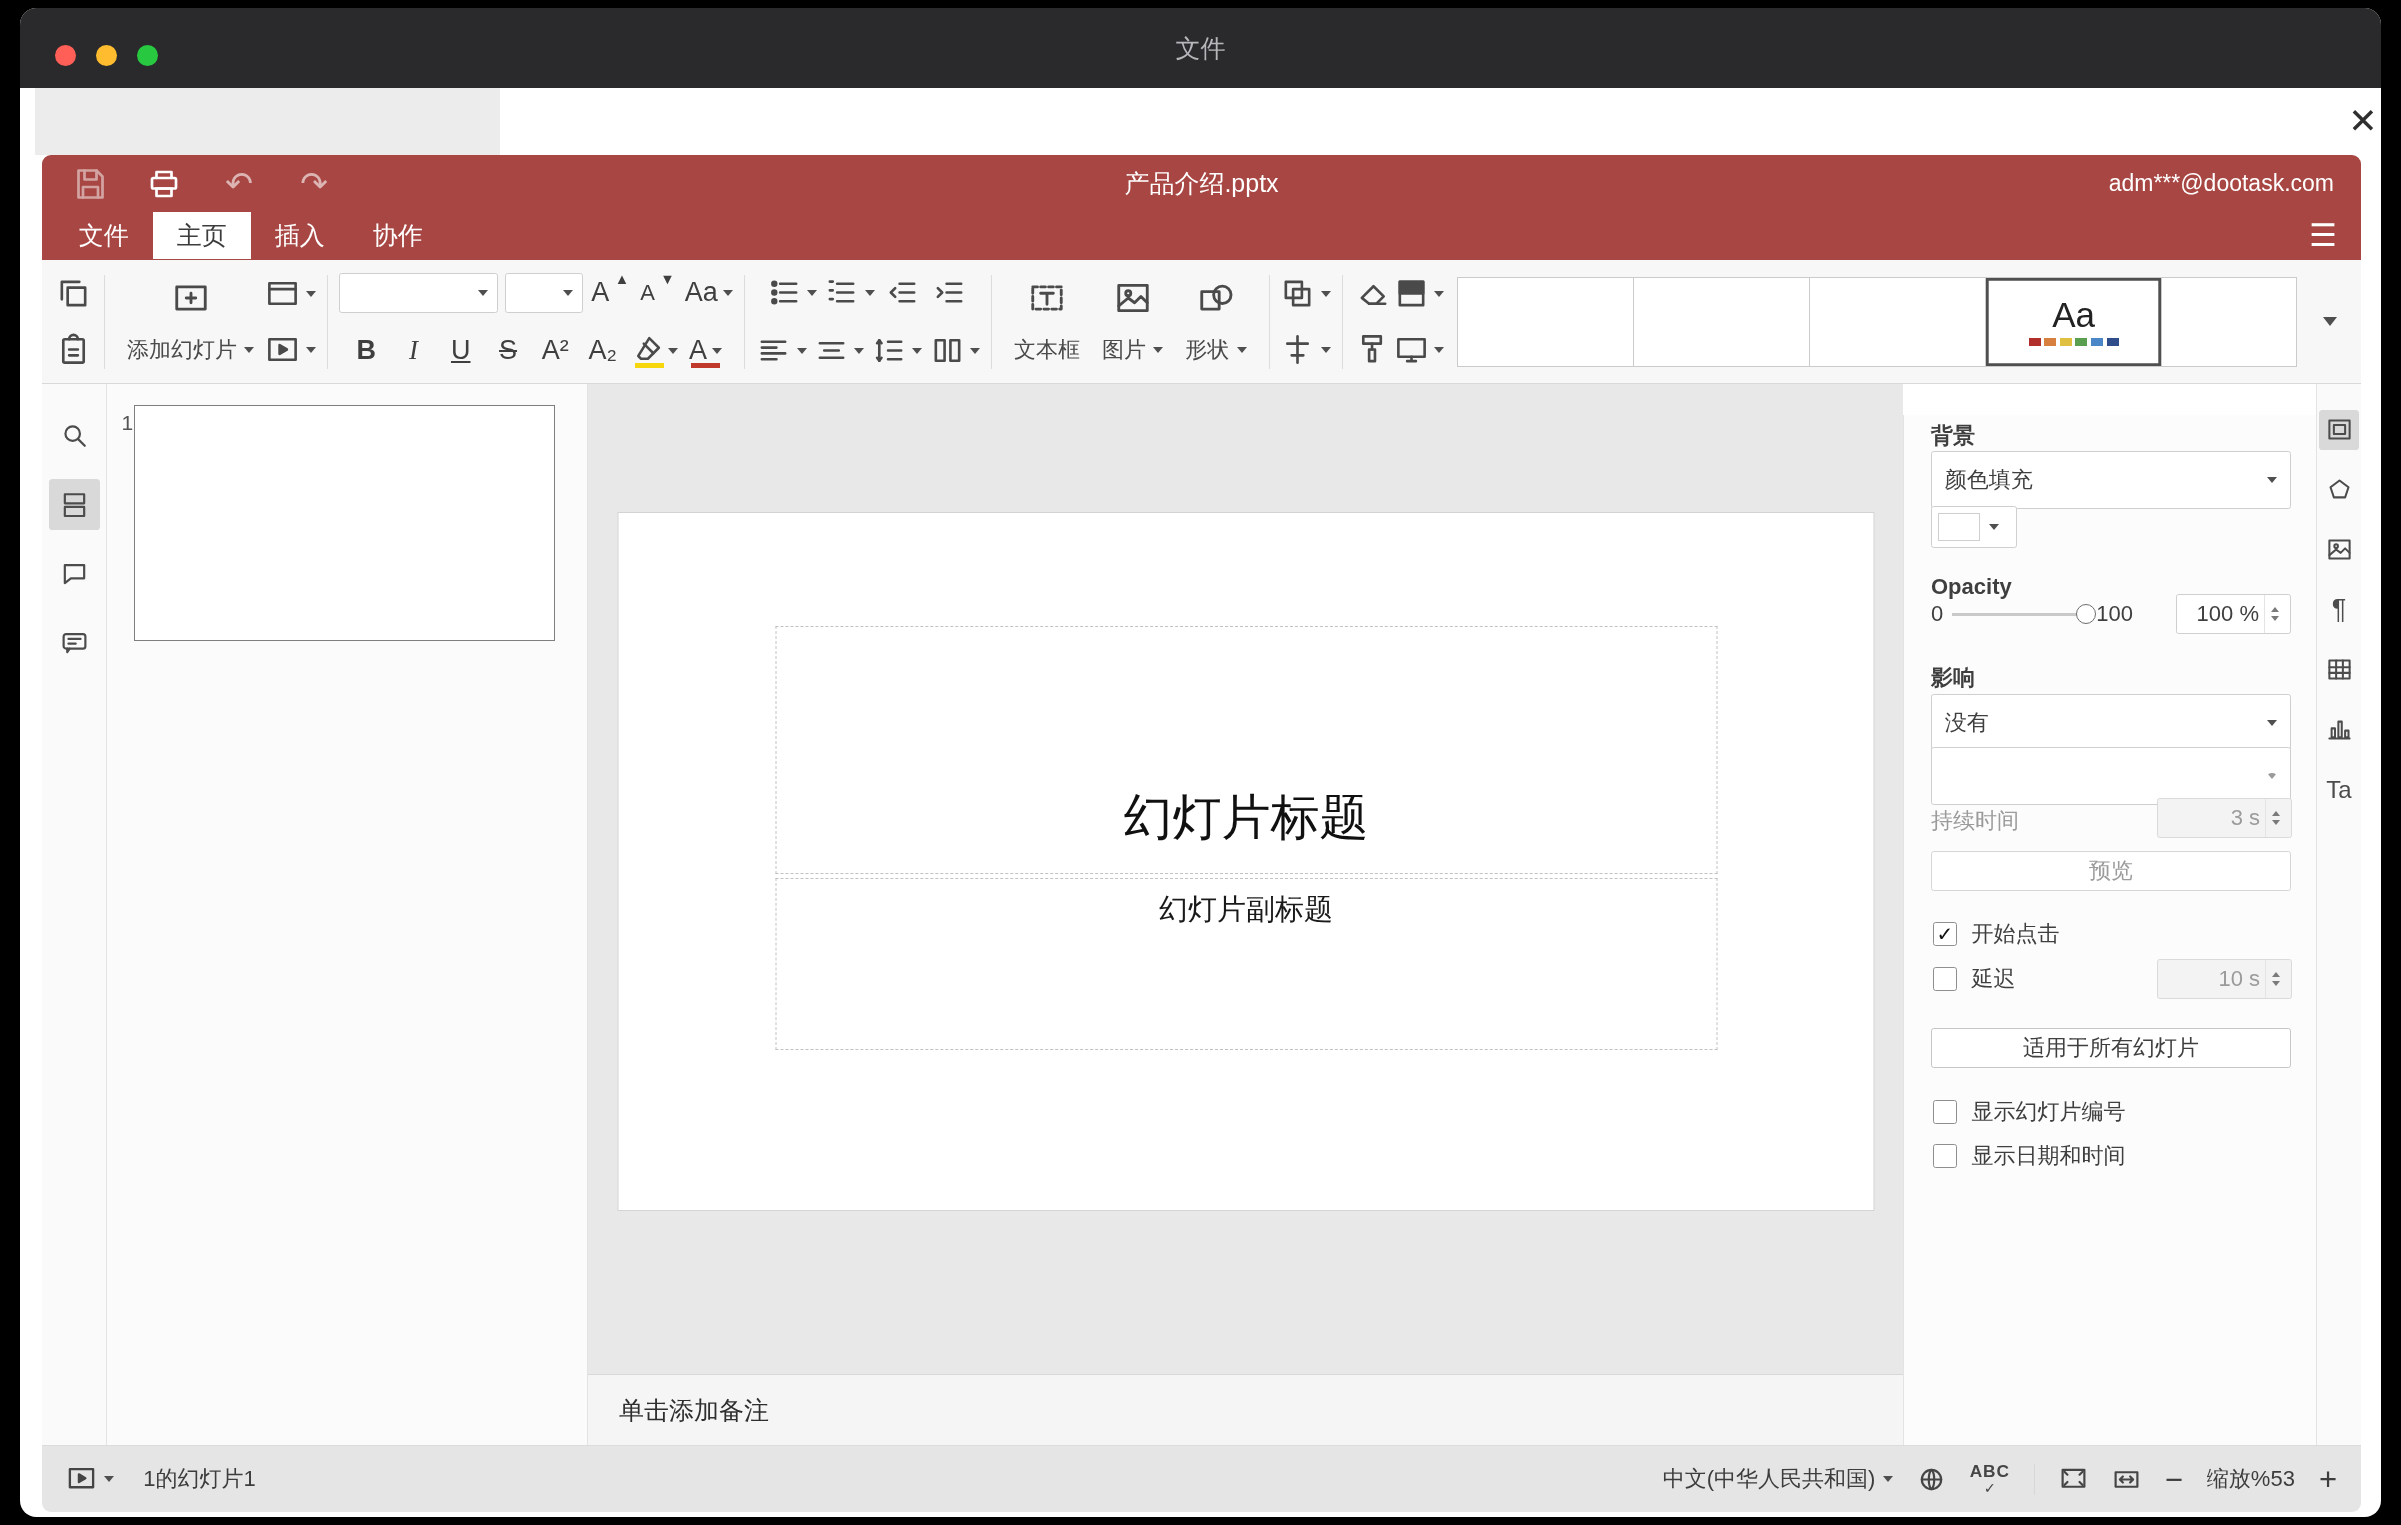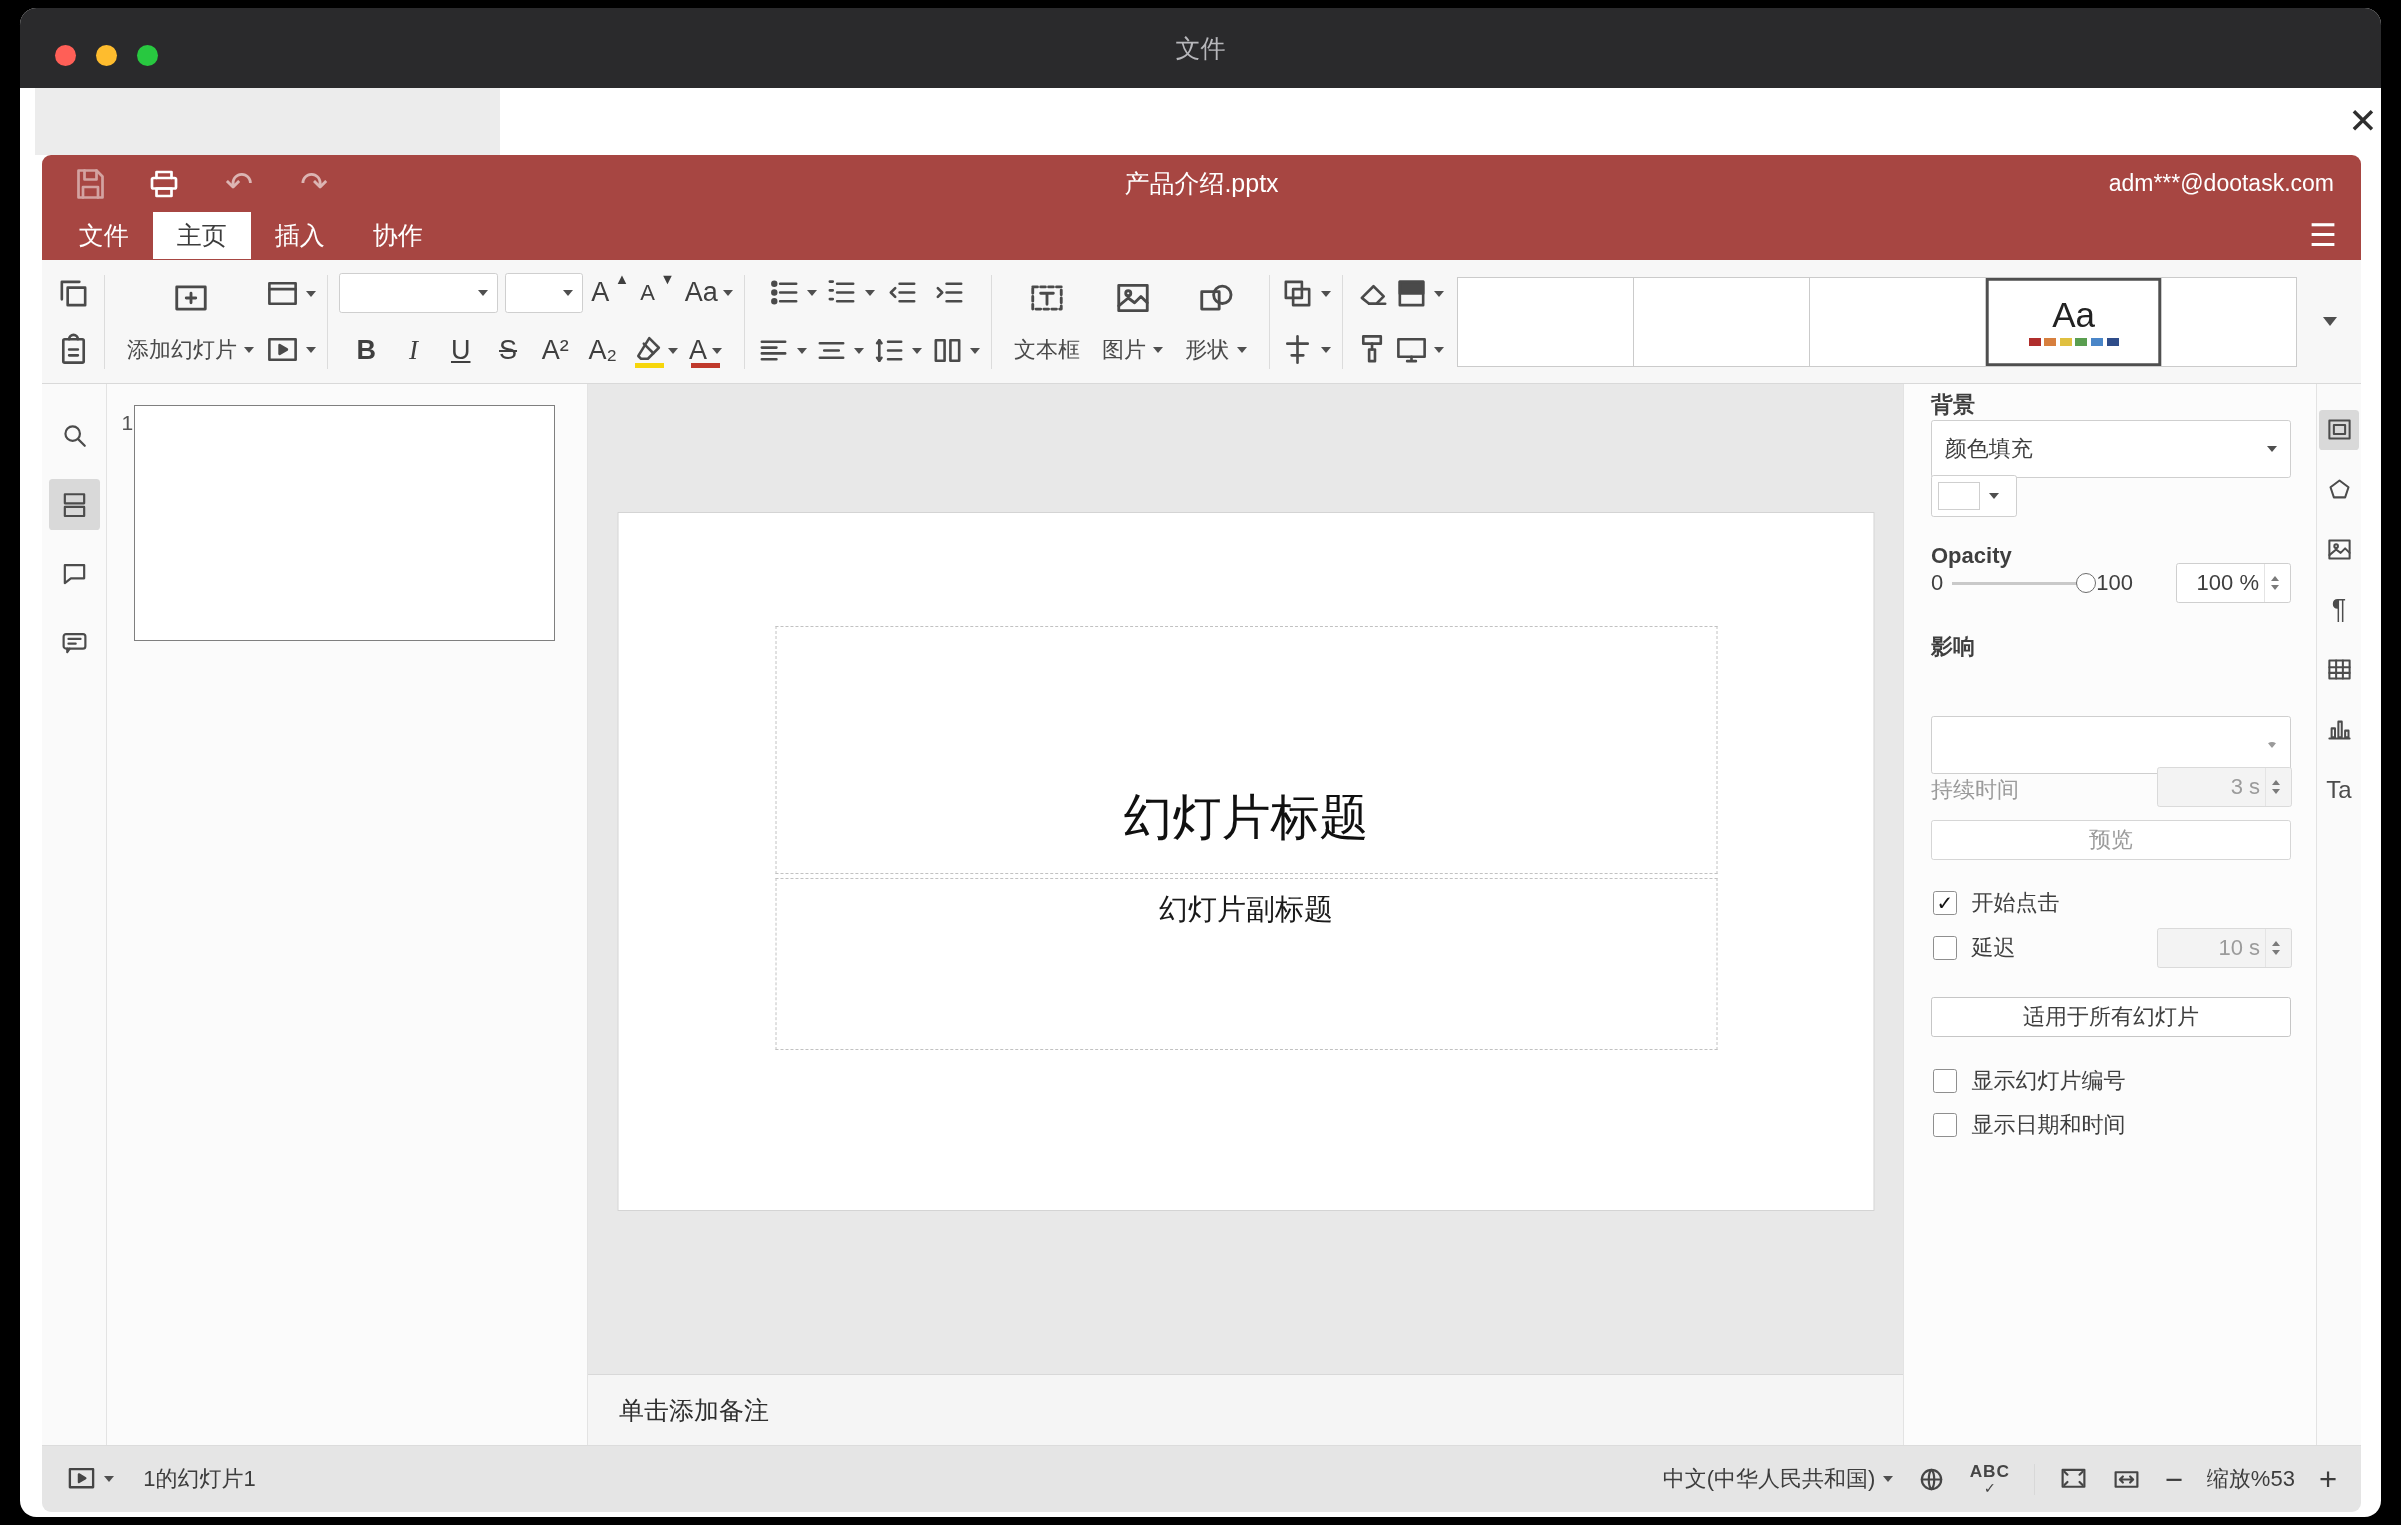--- a/index.html
+++ b/index.html
@@ -82,21 +82,21 @@
   .thumb{position:absolute;left:26.5px;top:21px;width:419px;height:234px;background:#fff;border:1.8px solid #7f7f7f;cursor:pointer;}
 
   .canvas{flex:1;background:#e8e8e8;position:relative;overflow:hidden;}
   .slide{position:absolute;left:50%;transform:translateX(-50%);top:129px;width:1255px;height:697px;background:#fff;box-shadow:0 0 0 0.9px #d2d2d2;}
   .ph{position:absolute;left:157px;width:942px;border:1.8px dashed #c2c2c2;box-sizing:border-box;cursor:text;}
   .ph-title{top:113px;height:248px;display:flex;align-items:flex-end;justify-content:center;padding-bottom:22px;font-size:49px;color:#101010;}
   .ph-sub{top:365px;height:172px;display:flex;align-items:flex-start;justify-content:center;padding-top:11px;font-size:29px;color:#1a1a1a;}
   .notes{position:absolute;left:0;right:0;bottom:0;height:71px;background:#f5f5f5;border-top:0.9px solid #d8d8d8;display:flex;align-items:center;padding-left:31px;font-size:25px;color:#2e2e2e;cursor:text;}
 
   
-  .rpanel{width:412px;background:#fcfcfc;border-left:0.9px solid #e3e3e3;position:relative;font-size:22px;color:#3f3f3f;}
+  .rpanel{width:412px;background:#fcfcfc;border-left:0.9px solid #e3e3e3;position:relative;font-size:22px;color:#3f3f3f;margin-top:31px;}
   .plabel{position:absolute;left:27px;font-weight:bold;color:#3f3f3f;}
   .plabel.dim{color:#9b9b9b;font-weight:normal;}
   .select{position:absolute;left:27px;right:25px;height:58px;background:#fff;border:0.9px solid #cfcfcf;border-radius:2.7px;display:flex;align-items:center;justify-content:space-between;padding:0 12.8px;box-sizing:border-box;cursor:pointer;}
   .swatch-select{position:absolute;left:27px;width:86px;height:42px;background:#fff;border:0.9px solid #cfcfcf;border-radius:2.7px;display:flex;align-items:center;box-sizing:border-box;cursor:pointer;}
   .swatch{width:40px;height:25.5px;border:0.9px solid #cfcfcf;background:#fff;margin-left:6.4px;}
   .swatch-select .chev{margin-left:9px;}
   .op-row{position:absolute;left:27px;right:25px;top:179px;height:40px;display:flex;align-items:center;}
   .track{width:135px;height:2.7px;background:#c9c9c9;margin:0 9px;position:relative;}
   .knob{position:absolute;right:-9px;top:-9px;width:18px;height:18px;border:1.8px solid #6d6d6d;border-radius:50%;background:#fff;cursor:grab;}
   .spin{height:40px;background:#fff;border:0.9px solid #cfcfcf;border-radius:2.7px;display:flex;align-items:center;justify-content:flex-end;padding-right:31px;position:relative;box-sizing:border-box;cursor:text;}
@@ -516,20 +516,24 @@
             <div class="spin inrow">
               <span>100 %</span>
               <span class="sp-arrows">
                   <span class="tri-up"></span>
                   <span class="tri-down"></span>
                 </span>
             </div>
           </div>
 
           <div class="plabel" style="top:248px">影响</div>
+          <div class="select" style="top:279px">
+            <span>没有</span>
+            <span class="chev"></span>
+          </div>
           <div class="select" style="top:332px">
             <span></span>
             <span class="chev light"></span>
           </div>
 
           <div class="plabel dim" style="top:391px">持续时间</div>
           <div class="spin abs disabled" style="top:383px">
             <span>3 s</span>
             <span class="sp-arrows">
                 <span class="tri-up"></span>

